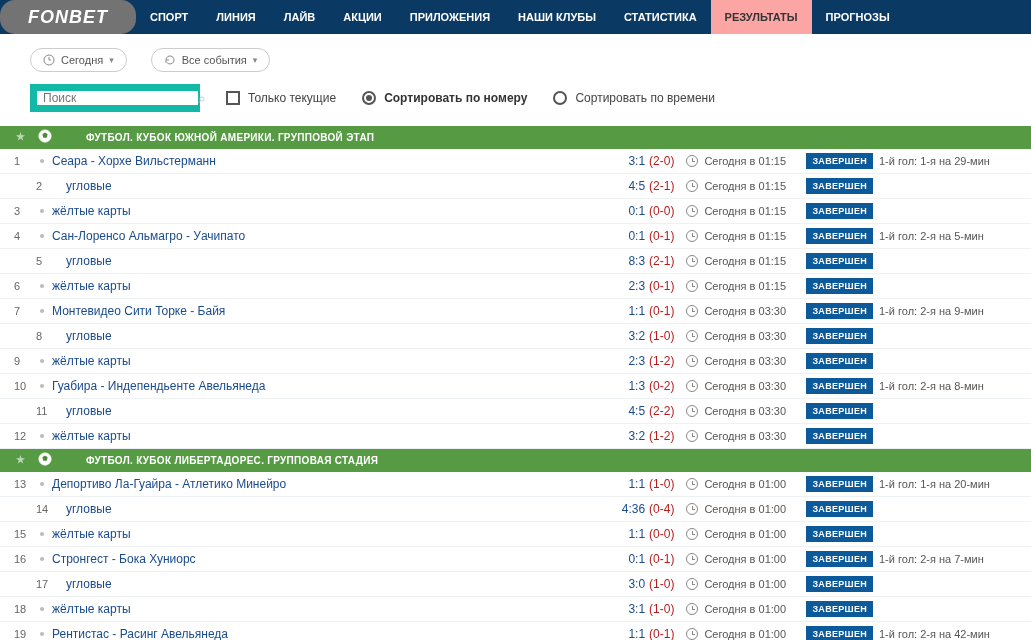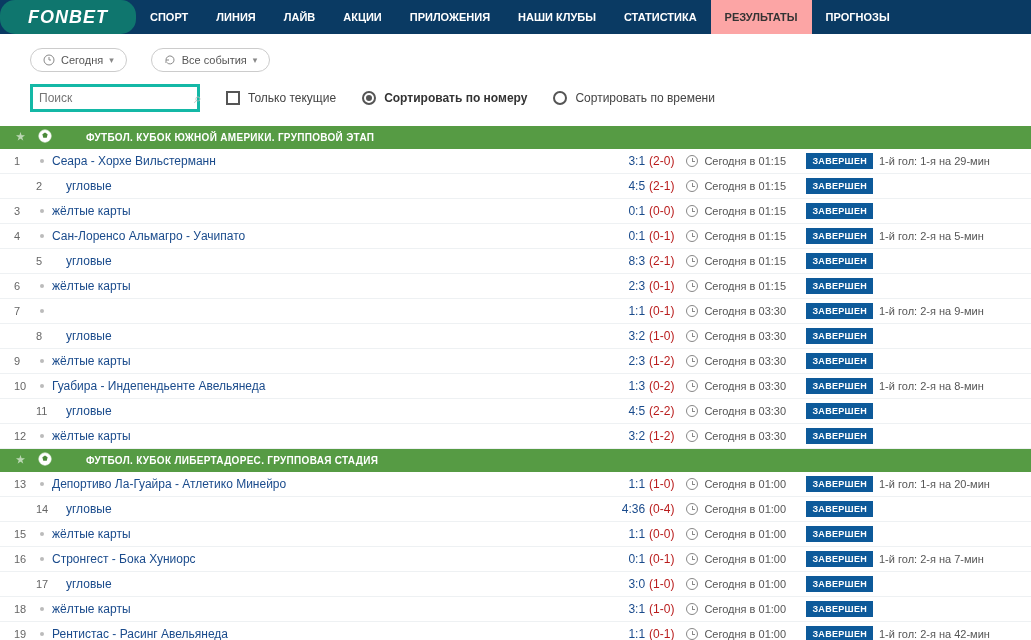--- a/index.html
+++ b/index.html
@@ -1,28 +1,28 @@
 <!DOCTYPE html>
 <html><head>
 <meta charset="utf-8">
 <style>
   * { margin:0; padding:0; box-sizing:border-box; }
   body { font-family:Arial,Helvetica,sans-serif; font-size:12px; color:#333; background:#fff; width:1031px; }
   
   .topnav { background:#0a3a63; height:34px; display:flex; align-items:stretch; }
-  .brand { background:#0f766e; color:#fff; font-weight:bold; font-style:italic; font-size:18px; padding:0 28px; display:flex; align-items:center; letter-spacing:1px;border-radius:15px; }
+  .brand { background:#737373; color:#fff; font-weight:bold; font-style:italic; font-size:18px; padding:0 28px; display:flex; align-items:center; letter-spacing:1px;border-radius:15px; }
   .nav-item { color:#fff; font-size:11px; font-weight:bold; display:flex; align-items:center; padding:0 14px; cursor:pointer; }
   .nav-item.active { background:#fca5a5; color:#333; }
   
   .filters { display:flex; gap:24px; padding:14px 30px 8px;align-items:center; }
   .pill { border:1px solid #ccc; border-radius:14px; padding:5px 12px; display:flex; align-items:center; gap:6px; font-size:11px; color:#555; cursor:pointer; background:#fff; }
   .pill .chev { font-size:9px; color:#888; }
   
   .controls { display:flex; align-items:center; gap:26px; padding:4px 30px 14px; }
-  .search-wrap { border:3px solid #14b8a6; width:170px; height:28px; display:flex; align-items:center; padding:0 6px; }
+  .search-wrap { border:7px solid #14b8a6; width:170px; height:28px; display:flex; align-items:center; padding:0 6px; }
   .search-wrap input { border:none; outline:none; flex:1; font-size:12px; }
   .search-wrap .sico { color:#bbb; font-size:14px; }
   .cbx { display:flex; align-items:center; gap:8px; font-size:12px; color:#444; cursor:pointer; }
   .cbx .box { width:14px; height:14px; border:2px solid #555; display:inline-block; }
   .rd { display:flex; align-items:center; gap:8px; font-size:12px; color:#444; cursor:pointer; }
   .rd .circ { width:14px; height:14px; border:2px solid #555; border-radius:50%; display:inline-flex; align-items:center; justify-content:center; }
   .rd .dot { width:6px; height:6px; background:#555; border-radius:50%; display:none; }
   .rd.selected { font-weight:bold; color:#333; }
   .rd.selected .dot { display:block; }
   
@@ -199,20 +199,21 @@
         </span>
         <span class="clk"></span>
         <span class="time">Сегодня в 01:15</span>
         <span class="badge">ЗАВЕРШЕН</span>
         <span class="extra extra-col"></span>
       </div>
     </div>
     <div class="row">
       <span class="num">7</span>
       <span class="bul"></span>
+      <span class="ename">Монтевидео Сити Торке - Байя</span>
       <div class="right">
         <span class="score">
           <span>1:1</span>
           <span class="paren">(0-1)</span>
         </span>
         <span class="clk"></span>
         <span class="time">Сегодня в 03:30</span>
         <span class="badge">ЗАВЕРШЕН</span>
         <span class="extra extra-col">1-й гол: 2-я на 9-мин</span>
       </div>

